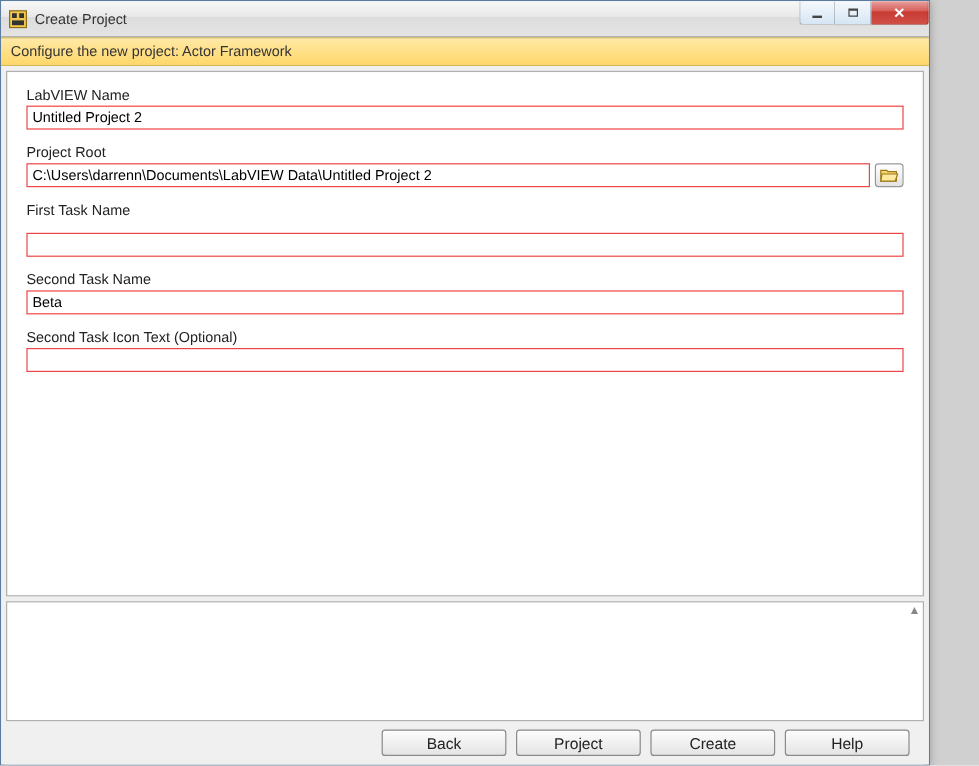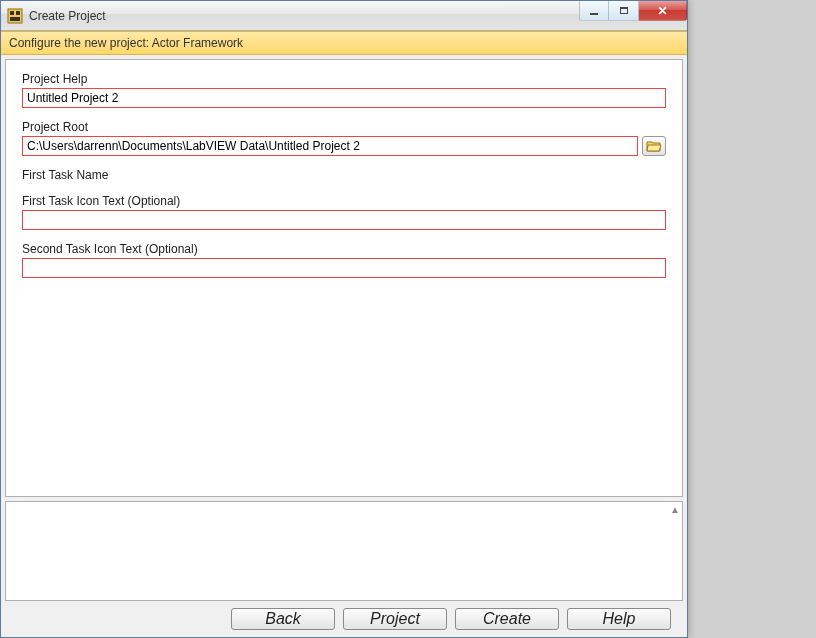--- a/index.html
+++ b/index.html
@@ -5,21 +5,21 @@
     * { box-sizing: border-box; margin: 0; padding: 0; }
     body {
       font-family: "Segoe UI", Tahoma, sans-serif;
       font-size: 12px;
       background: #d0d0d0;
       width: 816px;
       height: 638px;
       overflow: hidden;
     }
     .window {
-      width: 688px;
+      width: 775px;
       height: 638px;
       background: #f0f0f0;
       border: 1px solid #5a7ca0;
       display: flex;
       flex-direction: column;
       box-shadow: 0 0 8px rgba(0,0,0,0.3);
       justify-content: space-between;
     }
     .titlebar {
       height: 30px;
@@ -158,25 +158,24 @@
       gap: 8px;
       padding: 0 12px;
       background: #f0f0f0;
     }
     .dlg-btn {
       width: 104px;
       height: 22px;
       border: 1px solid #8a8a8a;
       border-radius: 3px;
       background: linear-gradient(to bottom, #fdfdfd, #e4e4e4);
-      font-size: 16px;
+      font-size: 13px;
       font-family: inherit;
       color: #222;
       cursor: default;
-      font-style: italic;
     }
     .min-glyph {
       width: 8px; height: 2px; background: #444;
       position: relative; top: 3px;
     }
     .max-glyph {
       width: 8px; height: 7px; border: 1px solid #444; border-top-width: 2px;
     }
   </style>
 </head>
@@ -206,21 +205,21 @@
         </div>
     </div>
   </div>
 
   <div class="subtitle-bar">Configure the new project: Actor Framework</div>
 
   <div class="content-outer">
     <div class="content-box">
 
       <div class="field-group">
-        <label class="field-label">Project Help</label>
+        <label class="field-label">LabVIEW Name</label>
         <div class="field-row">
           <input type="text" class="text-input" value="Untitled Project 2" style="">
         </div>
       </div>
 
       <div class="field-group">
         <label class="field-label">Project Root</label>
         <div class="field-row">
           <input type="text" class="text-input" value="C:\Users\darrenn\Documents\LabVIEW Data\Untitled Project 2" style="">
           <div class="browse-btn">
@@ -230,26 +229,31 @@
             </svg>
           </div>
         </div>
       </div>
 
       <div class="field-group">
         <label class="field-label">First Task Name</label>
       </div>
 
       <div class="field-group">
-        <label class="field-label">First Task Icon Text (Optional)</label>
         <div class="field-row">
           <input type="text" class="text-input" value="" style="">
         </div>
       </div>
 
+      <div class="field-group">
+        <label class="field-label">Second Task Name</label>
+        <div class="field-row">
+          <input type="text" class="text-input" value="Beta" style="">
+        </div>
+      </div>
 
       <div class="field-group">
         <label class="field-label">Second Task Icon Text (Optional)</label>
         <div class="field-row">
           <input type="text" class="text-input" value="" style="">
         </div>
       </div>
 
     </div>
 

